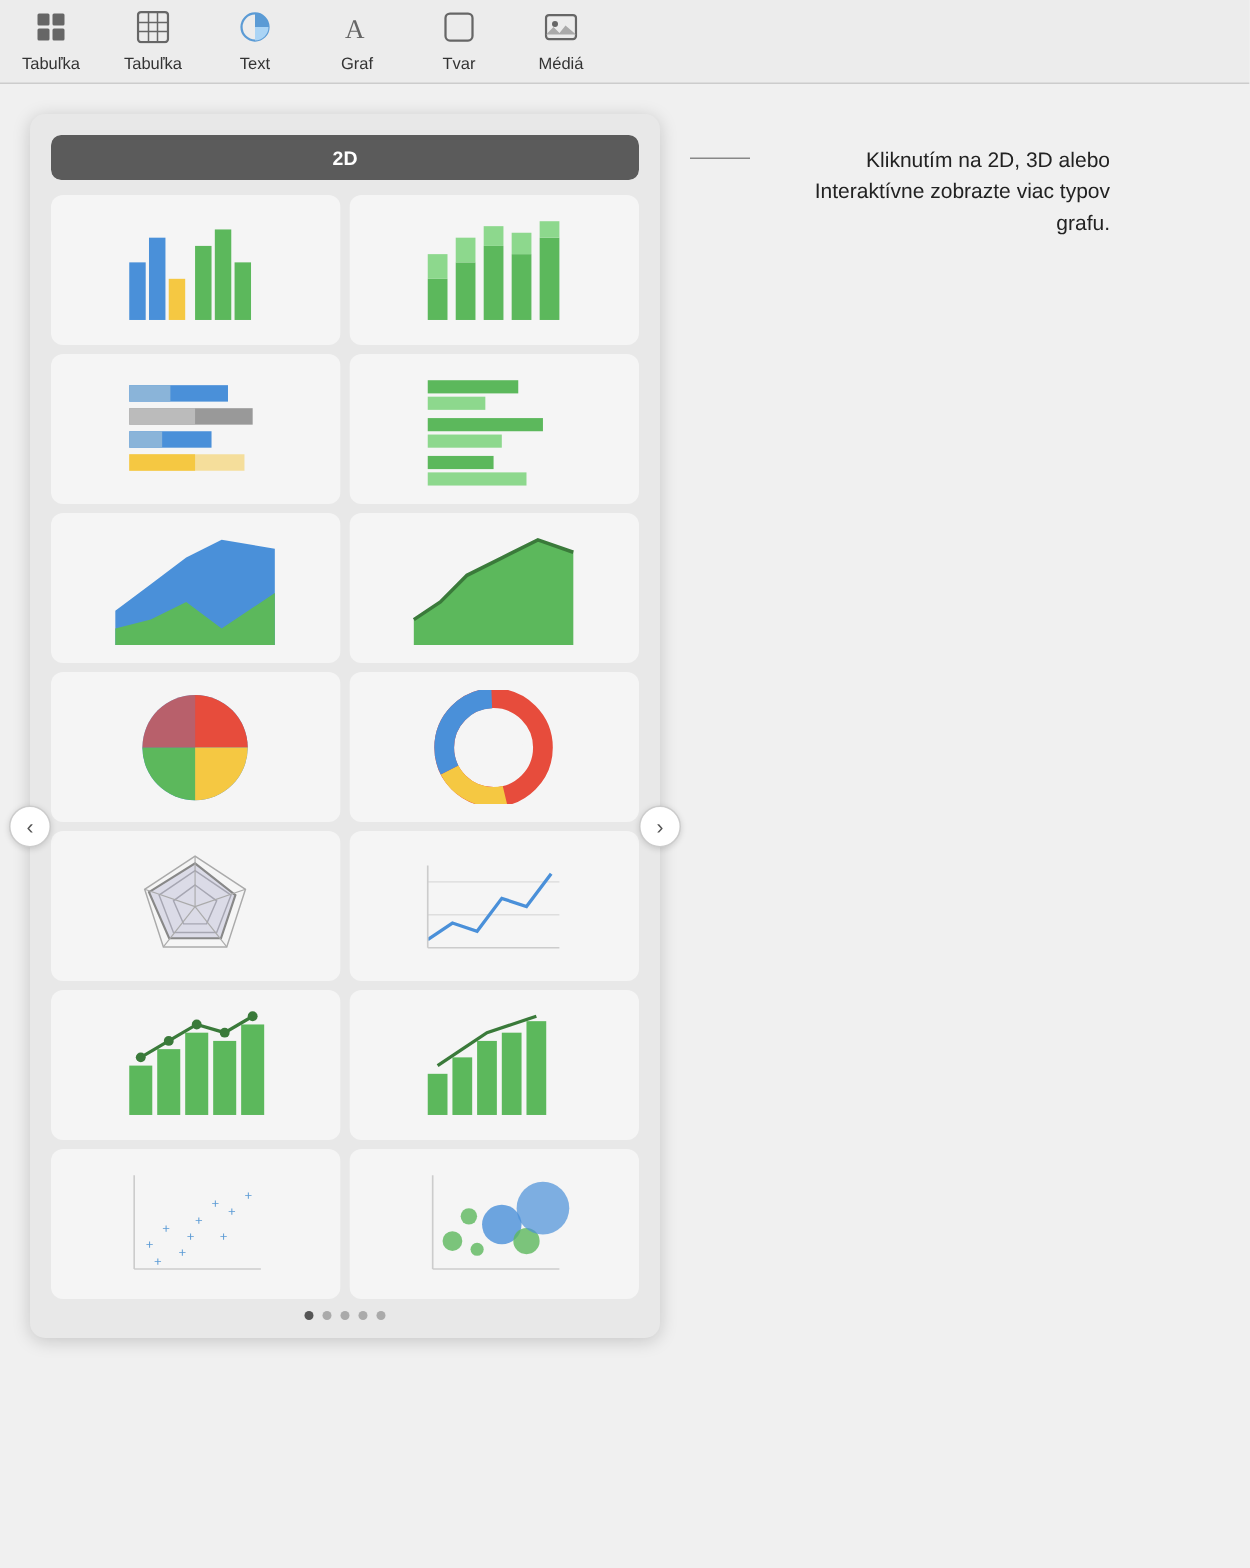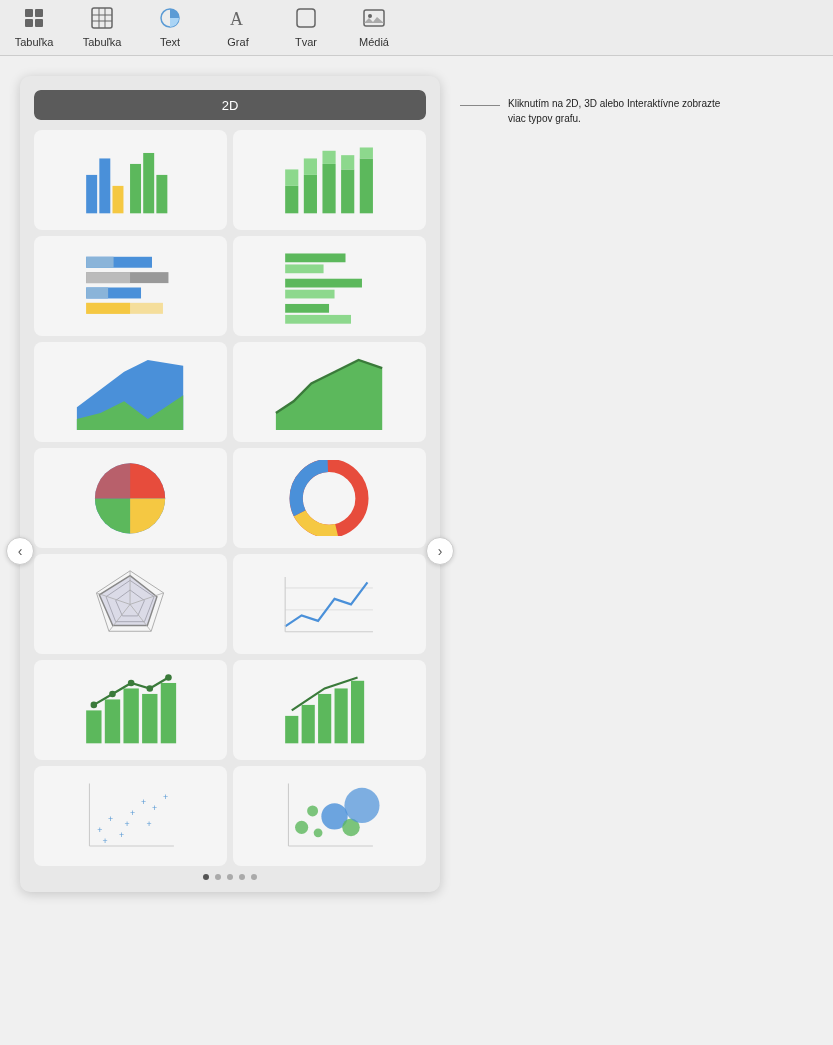--- a/index.html
+++ b/index.html
@@ -68,21 +68,21 @@
       background: #d0d0d0;
       border-radius: 7px;
       overflow: hidden;
       height: 30px;
     }
     .seg-btn {
       flex: 1;
       border: none;
       background: transparent;
       font-size: 13px;
-      font-weight: 400;
+      font-weight: 700;
       color: #333;
       cursor: pointer;
       border-radius: 6px;
       transition: background 0.15s;
     }
     .seg-btn.active {
       background: #5b5b5b;
       color: #fff;
     }
 
@@ -171,23 +171,24 @@
       gap: 8px;
       max-width: 280px;
     }
     .annotation-line {
       width: 40px;
       border-top: 1px solid #888;
       margin-top: 9px;
       flex-shrink: 0;
     }
     .annotation-text {
-      font-size: 10px;
+      font-size: 14px;
       color: #222;
       line-height: 1.5;
+      text-align: right;
     }
   </style>
 </head>
 <body>
 
 <div class="toolbar">
   <div class="toolbar-item">
     <div class="icon-area">
       <svg width="22" height="22" viewBox="0 0 22 22">
           <rect x="2" y="2" width="8" height="8" rx="1" fill="#666"></rect>

